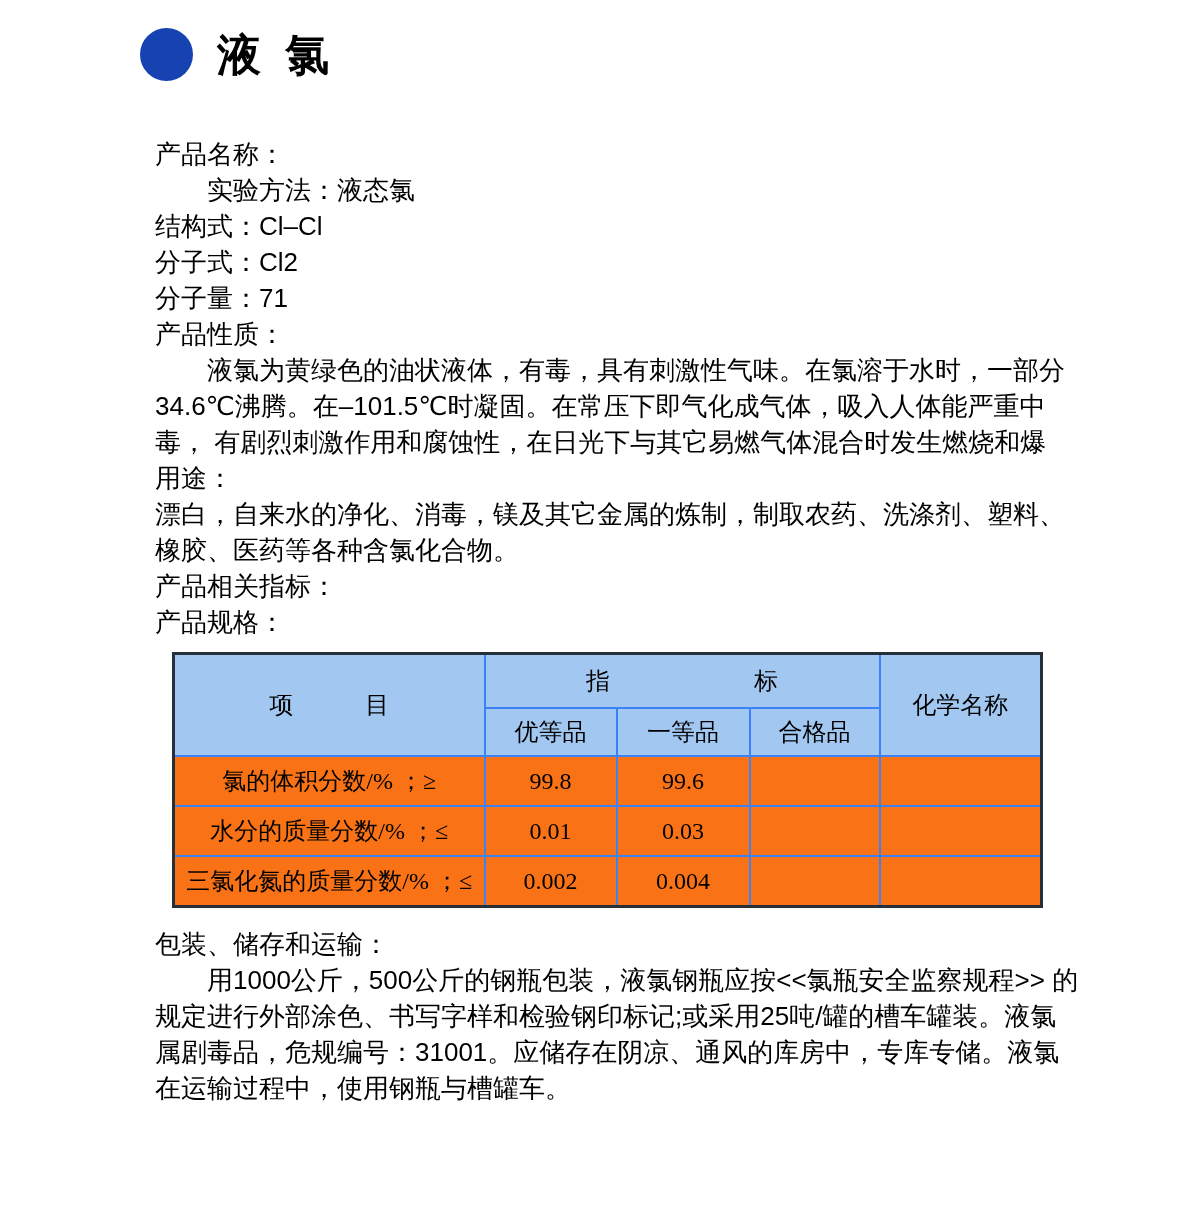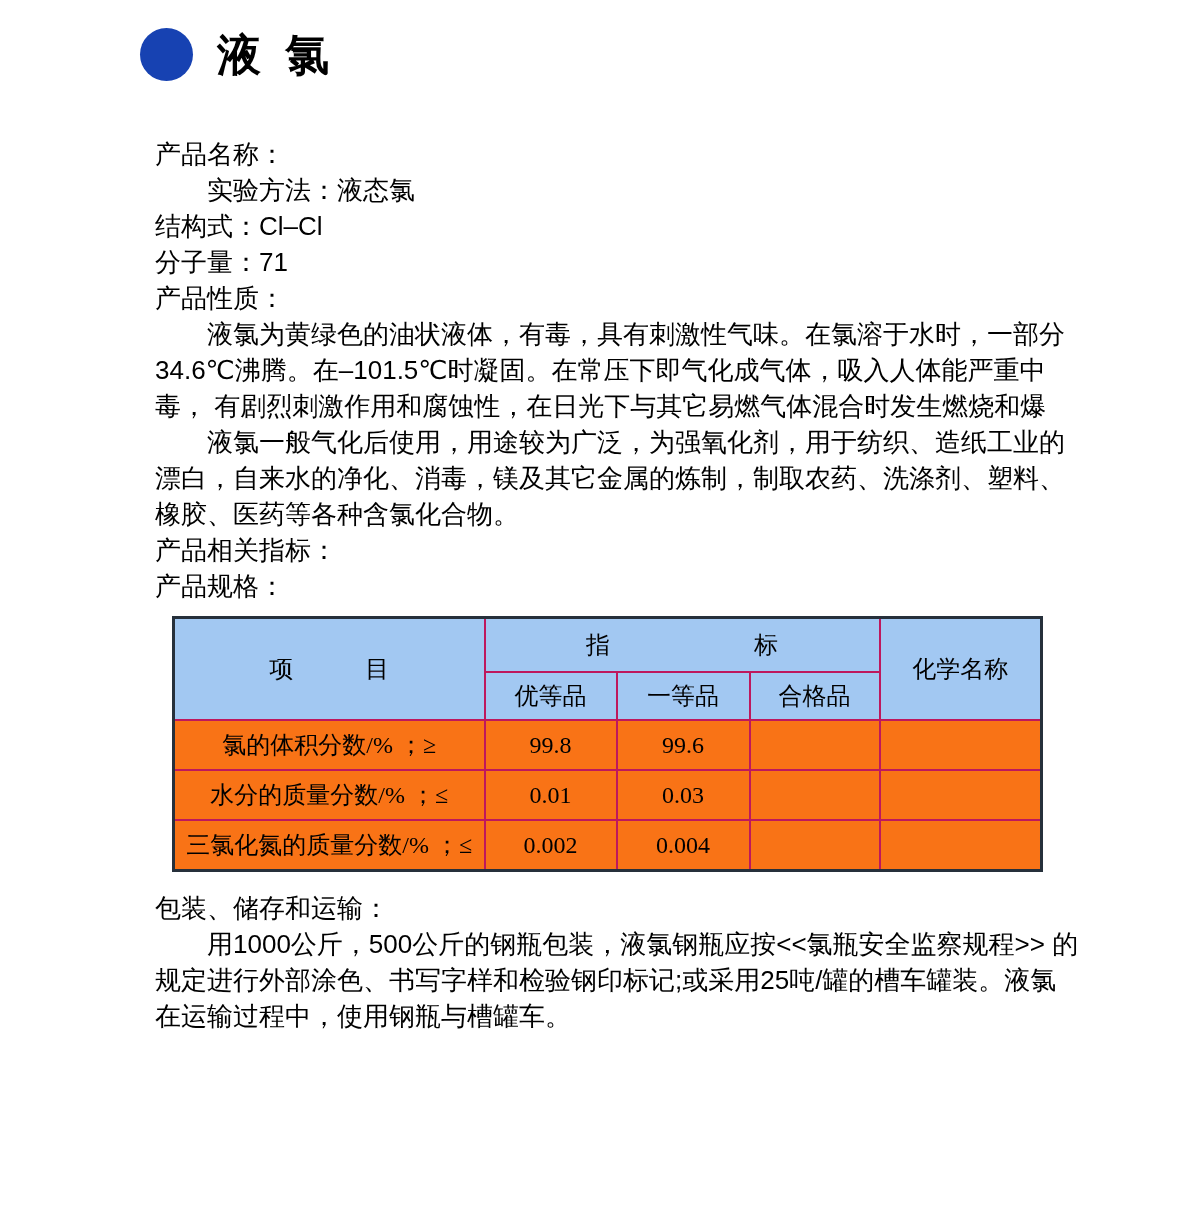--- a/index.html
+++ b/index.html
@@ -54,21 +54,21 @@
     border-collapse: collapse;
     margin: 12px 0 18px 17px;
     table-layout: fixed;
     width: 868px;
     font-family: "Liberation Serif", "DejaVu Serif", serif;
     font-size: 24px;
     text-align: center;
     border: 3px solid #26303b;
   }
   table.spec-table td {
-    border: 2px solid #be185d;
+    border: 2px solid #3b82f6;
     padding: 0;
     overflow: hidden;
     white-space: nowrap;
   }
   table.spec-table td.hdr {
     background: #a2c8f2;
   }
   table.spec-table td.body {
     background: #f97316;
   }
@@ -82,28 +82,29 @@
 <div class="title-row">
   <div class="dot"></div>
   <h1 class="page-title">液 氯</h1>
 </div>
 
 <div class="content">
 
   <div class="line">产品名称：</div>
   <div class="line indent">实验方法：液态氯</div>
   <div class="line">结构式：Cl–Cl</div>
+  <div class="line">分子式：Cl2</div>
   <div class="line">分子量：71</div>
 
   <div class="line">产品性质：</div>
   <div class="line indent">液氯为黄绿色的油状液体，有毒，具有刺激性气味。在氯溶于水时，一部分</div>
   <div class="line">34.6℃沸腾。在–101.5℃时凝固。在常压下即气化成气体，吸入人体能严重中</div>
   <div class="line">毒， 有剧烈刺激作用和腐蚀性，在日光下与其它易燃气体混合时发生燃烧和爆</div>
 
-  <div class="line indent">液氯一般气化后使用，用途较为广泛，为强氧化剂，用于纺织、造纸工业的</div>
+  <div class="line">用途：</div>
   <div class="line">漂白，自来水的净化、消毒，镁及其它金属的炼制，制取农药、洗涤剂、塑料、</div>
   <div class="line">橡胶、医药等各种含氯化合物。</div>
 
   <div class="line">产品相关指标：</div>
   <div class="line">产品规格：</div>
 
   <table class="spec-table">
     <colgroup>
       <col style="width:311px">
       <col style="width:132px">
@@ -142,15 +143,16 @@
         <td class="body">0.004</td>
         <td class="body"></td>
         <td class="body"></td>
       </tr>
     </tbody>
   </table>
 
   <div class="line">包装、储存和运输：</div>
   <div class="line indent">用1000公斤，500公斤的钢瓶包装，液氯钢瓶应按&lt;&lt;氯瓶安全监察规程&gt;&gt; 的</div>
   <div class="line">规定进行外部涂色、书写字样和检验钢印标记;或采用25吨/罐的槽车罐装。液氯</div>
+  <div class="line">属剧毒品，危规编号：31001。应储存在阴凉、通风的库房中，专库专储。液氯</div>
   <div class="line">在运输过程中，使用钢瓶与槽罐车。</div>
 
 </div>
 
 </body></html>

